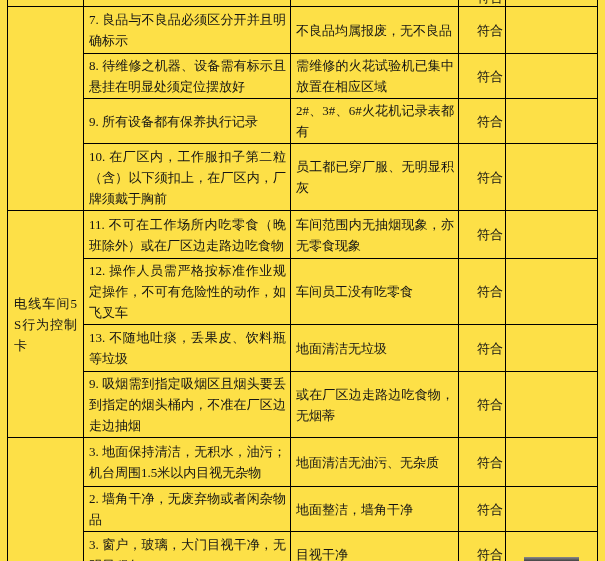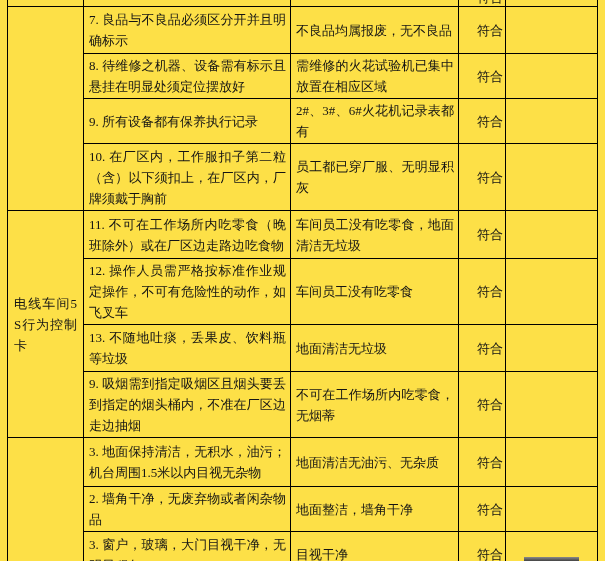--- a/index.html
+++ b/index.html
@@ -86,39 +86,39 @@
       <td>员工都已穿厂服、无明显积灰</td>
       <td class="result">符合</td>
       <td class="remark"></td>
     </tr>
 
     <tr style="height:48px">
       <td class="category" rowspan="4">
         <span class="cat-mid-text">电线车间5S行为控制卡</span>
       </td>
       <td>11. 不可在工作场所内吃零食（晚班除外）或在厂区边走路边吃食物</td>
-      <td>车间员工没有吃零食，地面清洁无垃圾</td>
+      <td>车间范围内无抽烟现象，亦无零食现象</td>
       <td class="result">符合</td>
       <td class="remark"></td>
     </tr>
     <tr style="height:65px">
       <td>12. 操作人员需严格按标准作业规定操作，不可有危险性的动作，如飞叉车</td>
       <td>车间员工没有吃零食</td>
       <td class="result">符合</td>
       <td class="remark"></td>
     </tr>
     <tr style="height:47px">
       <td>13. 不随地吐痰，丢果皮、饮料瓶等垃圾</td>
       <td>地面清洁无垃圾</td>
       <td class="result">符合</td>
       <td class="remark"></td>
     </tr>
     <tr style="height:65px">
       <td>9. 吸烟需到指定吸烟区且烟头要丢到指定的烟头桶内，不准在厂区边走边抽烟</td>
-      <td>不可在工作场所内吃零食，无烟蒂</td>
+      <td>或在厂区边走路边吃食物，无烟蒂</td>
       <td class="result">符合</td>
       <td class="remark"></td>
     </tr>
 
     <tr style="height:49px">
       <td class="category" rowspan="4" style="vertical-align:top">
         
       </td>
       <td>3. 地面保持清洁，无积水，油污；机台周围1.5米以内目视无杂物</td>
       <td>地面清洁无油污、无杂质</td>

